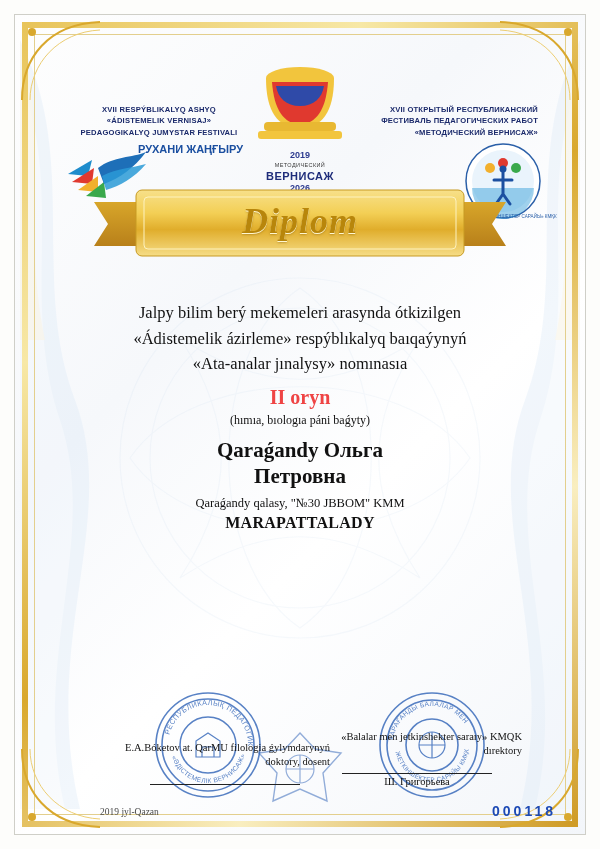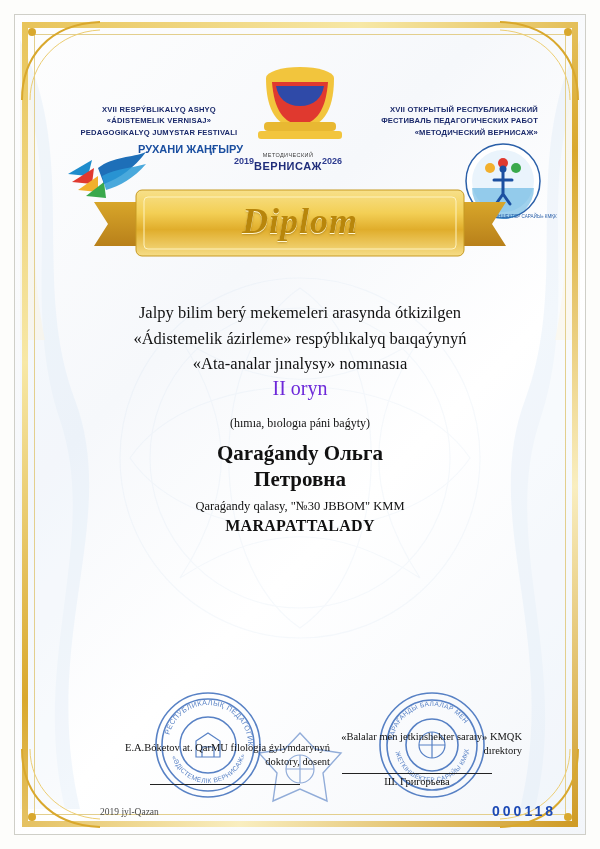--- a/index.html
+++ b/index.html
@@ -53,23 +53,23 @@
 
   
   .header{
     position:absolute;left:0;right:0;top:40px;height:140px;
   }
   .logo-cup{
     position:absolute;left:50%;top:22px;transform:translateX(-50%);
     width:120px;text-align:center;
   }
   .cup-years{
-    display:flex;justify-content:flex-start;align-items:center;
+    display:flex;justify-content:flex-end;align-items:center;
     width:132px;margin:2px auto 2px;margin-left:-6px;
-    font-family:"Liberation Sans",sans-serif;font-size:9px;color:#2d3b8f;font-weight:bold;
+    font-family:"Liberation Sans",sans-serif;font-size:9px;color:#2d3b8f;font-weight:bold;flex-direction:column;
   }
   .cup-center{
     text-align:center;line-height:1.1;
   }
   .cup-center .m1{font-size:5.5px;letter-spacing:.4px;color:#3a3a3a;font-weight:normal;}
   .cup-center .m2{font-size:11px;font-weight:bold;color:#1f2d7a;letter-spacing:.5px;}
 
   .hdr-left{
     position:absolute;left:74px;top:64px;width:170px;text-align:center;
     font-family:"Liberation Sans",sans-serif;font-size:7.6px;line-height:1.5;
@@ -111,24 +111,24 @@
   }
 
   
   .body{
     position:absolute;left:60px;right:60px;top:300px;text-align:center;
   }
   .line1{font-size:16.5px;color:#111;line-height:1.55;}
   .line2{font-size:16.5px;color:#111;line-height:1.55;}
   .line3{font-size:16.5px;color:#111;line-height:1.55;}
   .place{
-    font-size:20px;font-weight:normal;color:#6d28d9;
+    margin-top:9px;font-size:20px;font-weight:bold;color:#ef4444;
   }
   .subject{
-    margin-top:16px;font-size:12px;color:#111;
+    margin-top:4px;font-size:12px;color:#111;
   }
   .name{
     margin-top:9px;font-size:21px;font-weight:bold;color:#111;line-height:1.25;
   }
   .org{
     margin-top:7px;font-size:12.5px;color:#111;
   }
   .award{
     margin-top:3px;font-size:16px;font-weight:bold;color:#111;letter-spacing:.3px;
   }

